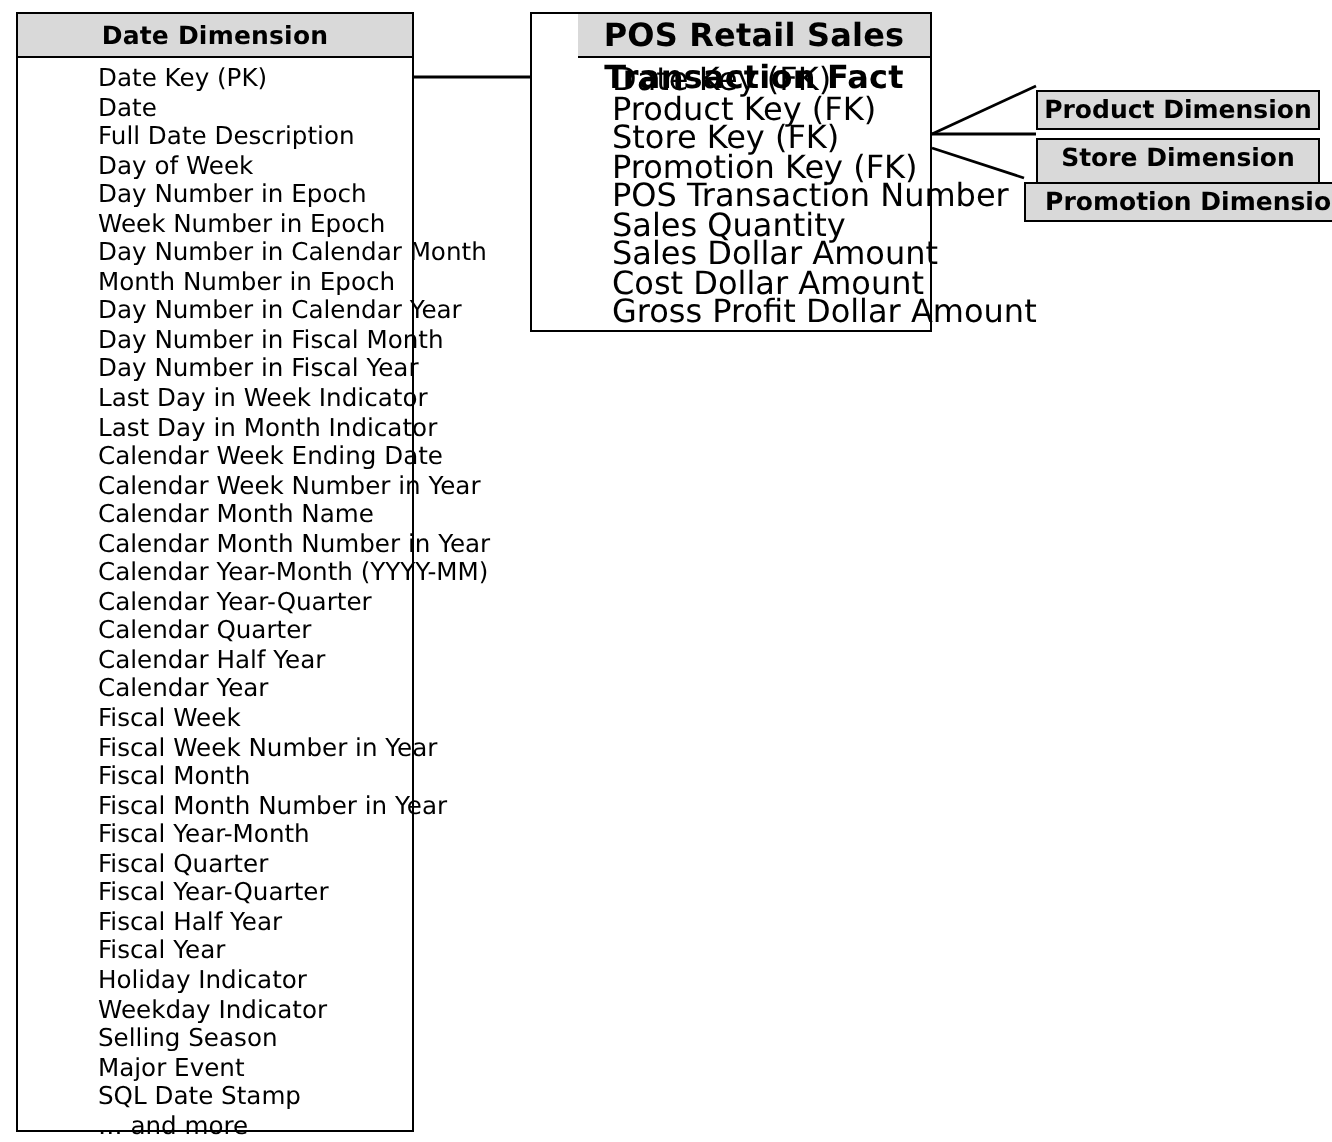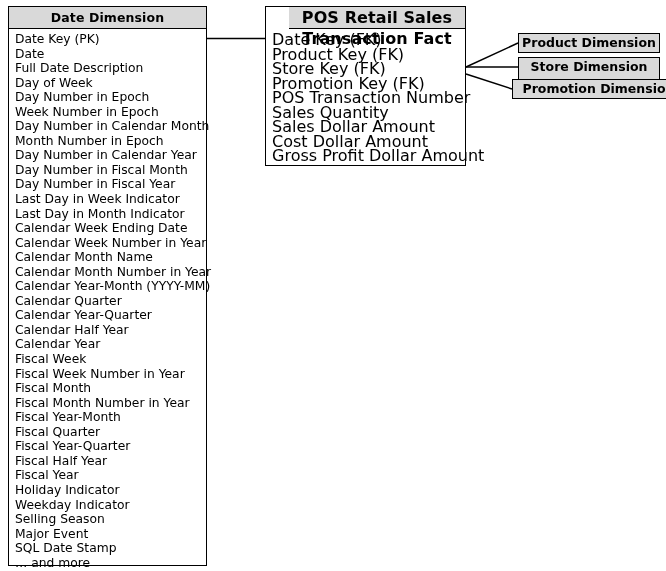--- a/index.html
+++ b/index.html
@@ -44,20 +44,21 @@
     color: #000000;
     letter-spacing: 0.1px;
   }
   .entity-body {
     box-sizing: border-box;
     padding: 4px 0 4px 6px;
   }
   .field {
     color: #000000;
     white-space: nowrap;
+    margin-left: 34px;
   }
 
   
   #date-dimension {
     left: 8px;
     top: 6px;
     width: 199px;
     height: 560px;
   }
   #date-dimension .entity-header {
@@ -96,20 +97,21 @@
   
   .dim-box {
     position: absolute;
     box-sizing: border-box;
     border: 1.4px solid #000000;
     background: #d9d9d9;
     text-align: center;
     font-weight: bold;
     font-size: 12.5px;
     color: #000000;
+    margin-top: 12px;
   }
   #product-dimension {
     left: 518px;
     top: 33px;
     width: 142px;
     height: 20px;
     line-height: 18px;
   }
   #store-dimension {
     left: 518px;
@@ -152,22 +154,22 @@
       <div class="field">Day Number in Calendar Year</div>
       <div class="field">Day Number in Fiscal Month</div>
       <div class="field">Day Number in Fiscal Year</div>
       <div class="field">Last Day in Week Indicator</div>
       <div class="field">Last Day in Month Indicator</div>
       <div class="field">Calendar Week Ending Date</div>
       <div class="field">Calendar Week Number in Year</div>
       <div class="field">Calendar Month Name</div>
       <div class="field">Calendar Month Number in Year</div>
       <div class="field">Calendar Year-Month (YYYY-MM)</div>
+      <div class="field">Calendar Year-Quarter</div>
       <div class="field">Calendar Quarter</div>
-      <div class="field">Calendar Year-Quarter</div>
       <div class="field">Calendar Half Year</div>
       <div class="field">Calendar Year</div>
       <div class="field">Fiscal Week</div>
       <div class="field">Fiscal Week Number in Year</div>
       <div class="field">Fiscal Month</div>
       <div class="field">Fiscal Month Number in Year</div>
       <div class="field">Fiscal Year-Month</div>
       <div class="field">Fiscal Quarter</div>
       <div class="field">Fiscal Year-Quarter</div>
       <div class="field">Fiscal Half Year</div>

